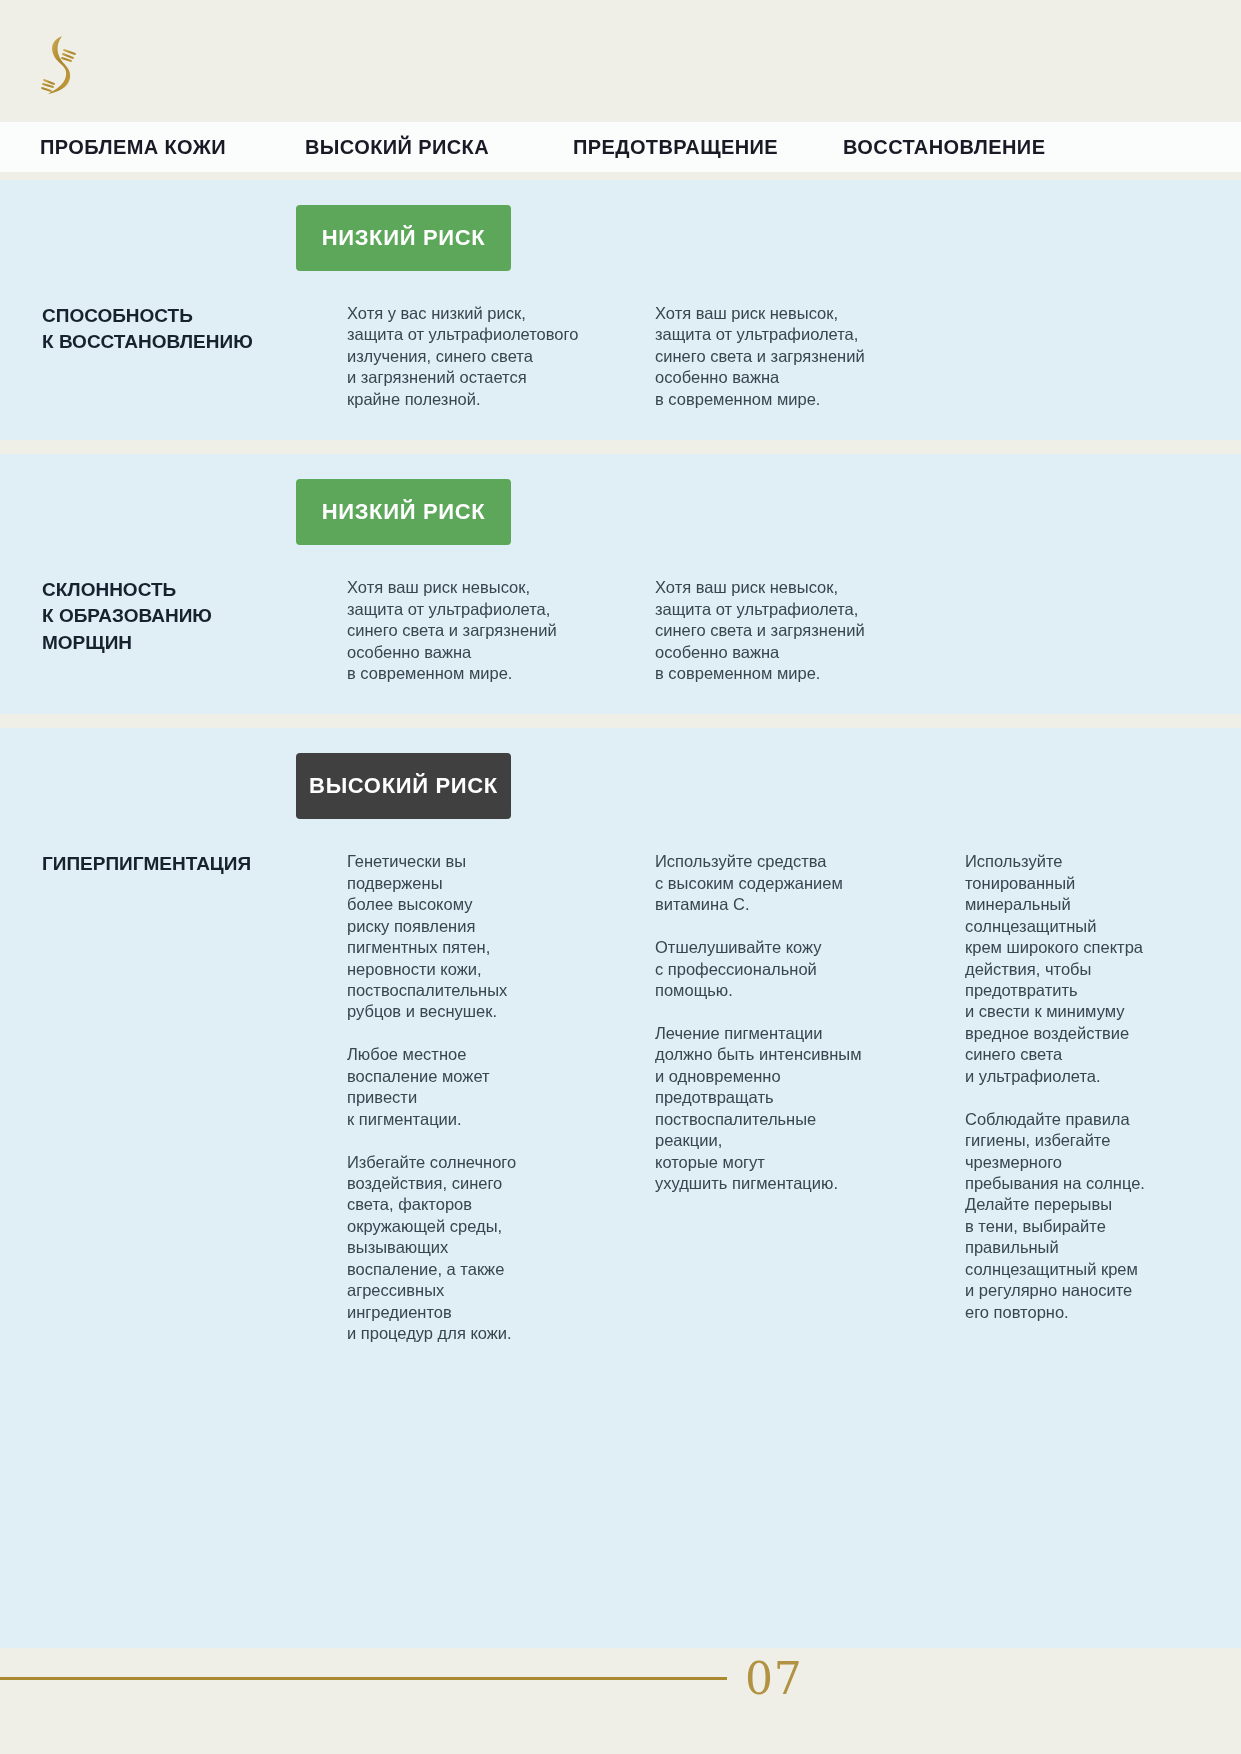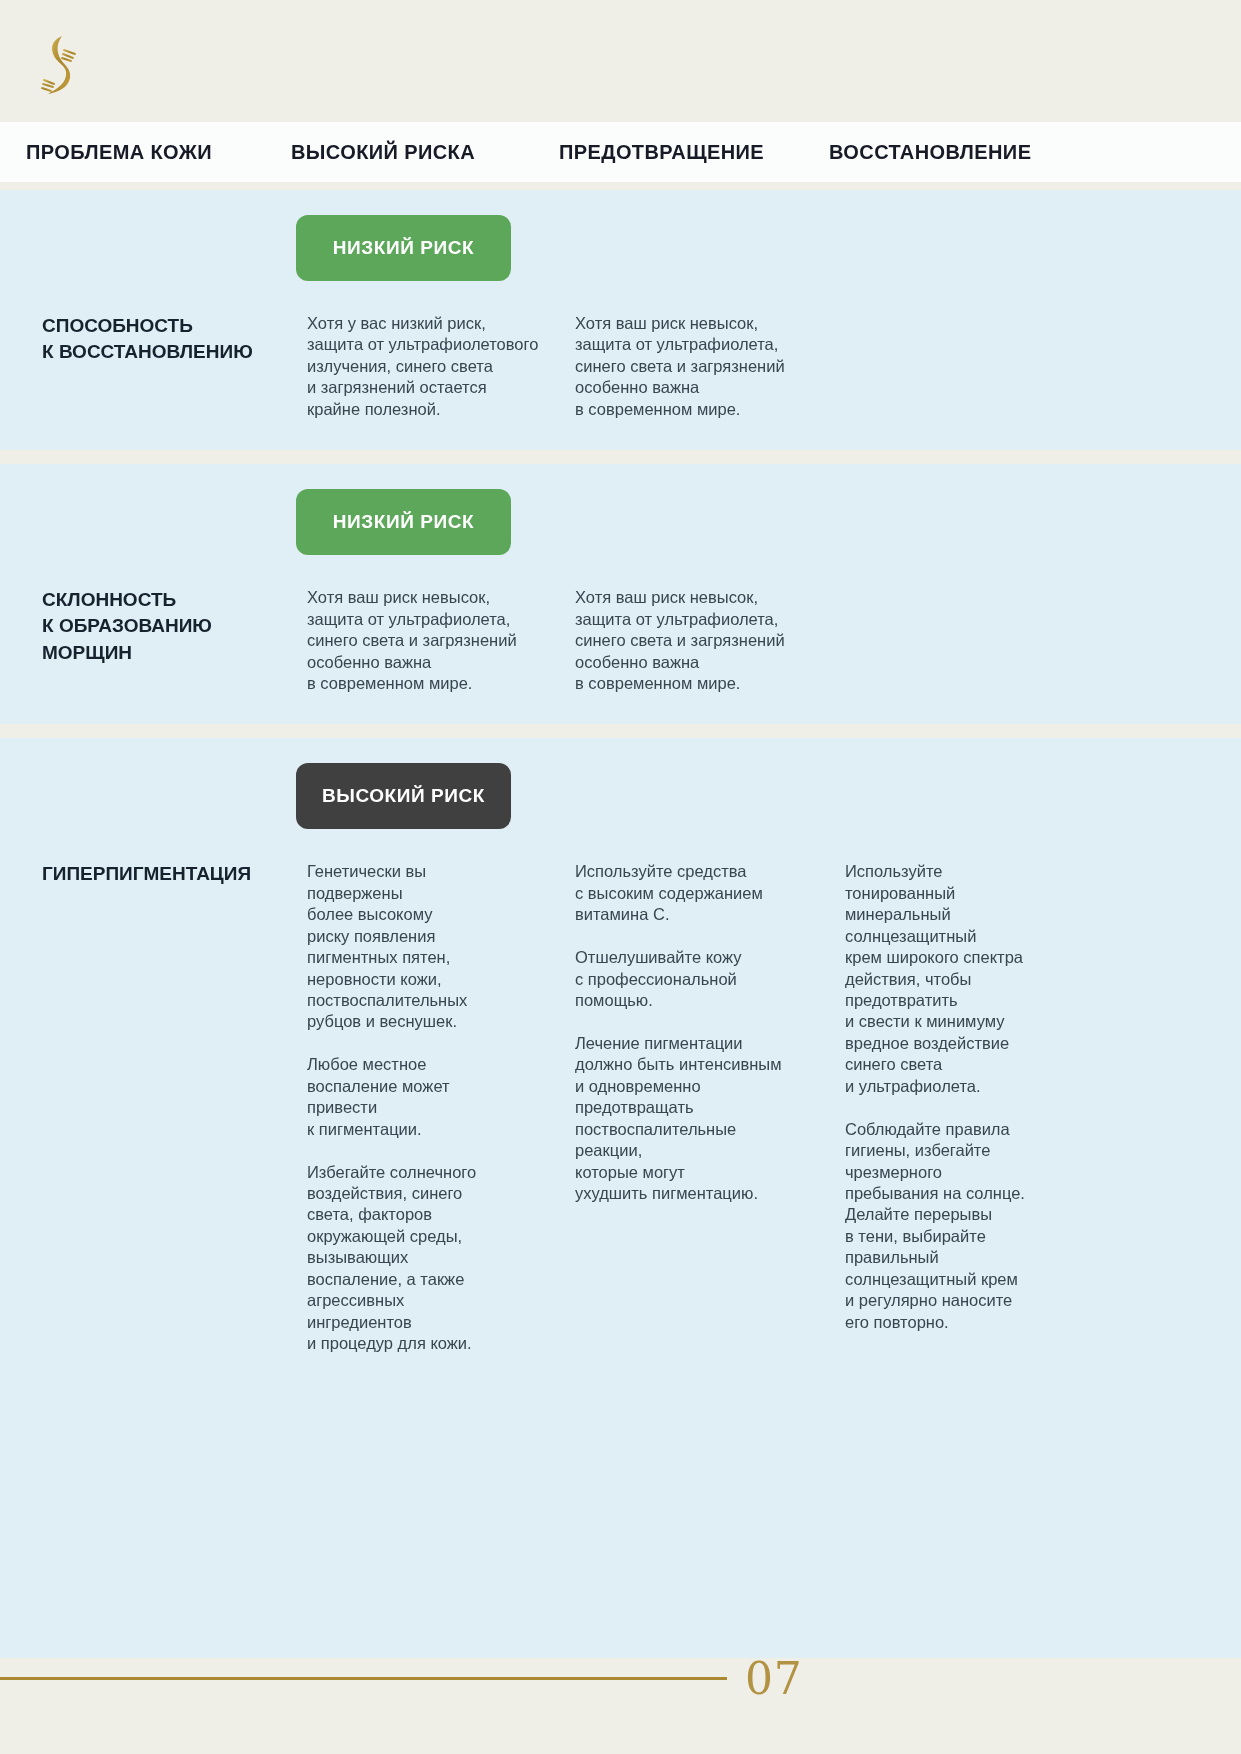--- a/index.html
+++ b/index.html
@@ -11,25 +11,25 @@
     overflow: hidden;
     color: #16222e;
   }
 
   
   .topbar { height: 122px; position: relative; }
   .logo { position: absolute; left: 38px; top: 34px; width: 42px; height: 64px; }
 
   
   .colheader {
-    height: 60px;
+    height: 50px;
     background: #fbfdfd;
     display: grid;
     grid-template-columns: 265px 268px 270px 1fr;
-    padding-left: 26px;
+    padding-left: 40px;
     align-items: center;
   }
   .colheader .h {
     font-size: 20px;
     font-weight: bold;
     letter-spacing: 0.02em;
     color: #181b26;
     white-space: nowrap;
   }
 
@@ -42,37 +42,38 @@
   }
   .section + .section { margin-top: 14px; }
   .sec1 { min-height: 256px; }
   .sec2 { min-height: 260px; }
   .sec3 { min-height: 920px; }
 
   .badge-row { padding-left: 296px; }
   .badge {
     width: 215px;
     height: 66px;
-    border-radius: 12px;
+    border-radius: 4px;
     display: flex;
     align-items: center;
     justify-content: center;
     color: #ffffff;
-    font-size: 19px;
+    font-size: 22px;
     font-weight: bold;
     letter-spacing: 0.03em;
     white-space: nowrap;
   }
 
   .row-grid {
     display: grid;
     grid-template-columns: 265px 268px 270px 1fr;
     padding-left: 42px;
     margin-top: 32px;
     align-items: start;
+    gap: 40px;
   }
   .row-title {
     font-size: 19px;
     font-weight: bold;
     line-height: 1.38;
     color: #16222e;
     white-space: pre-line;
     padding-right: 20px;
   }
   .cell-text {

